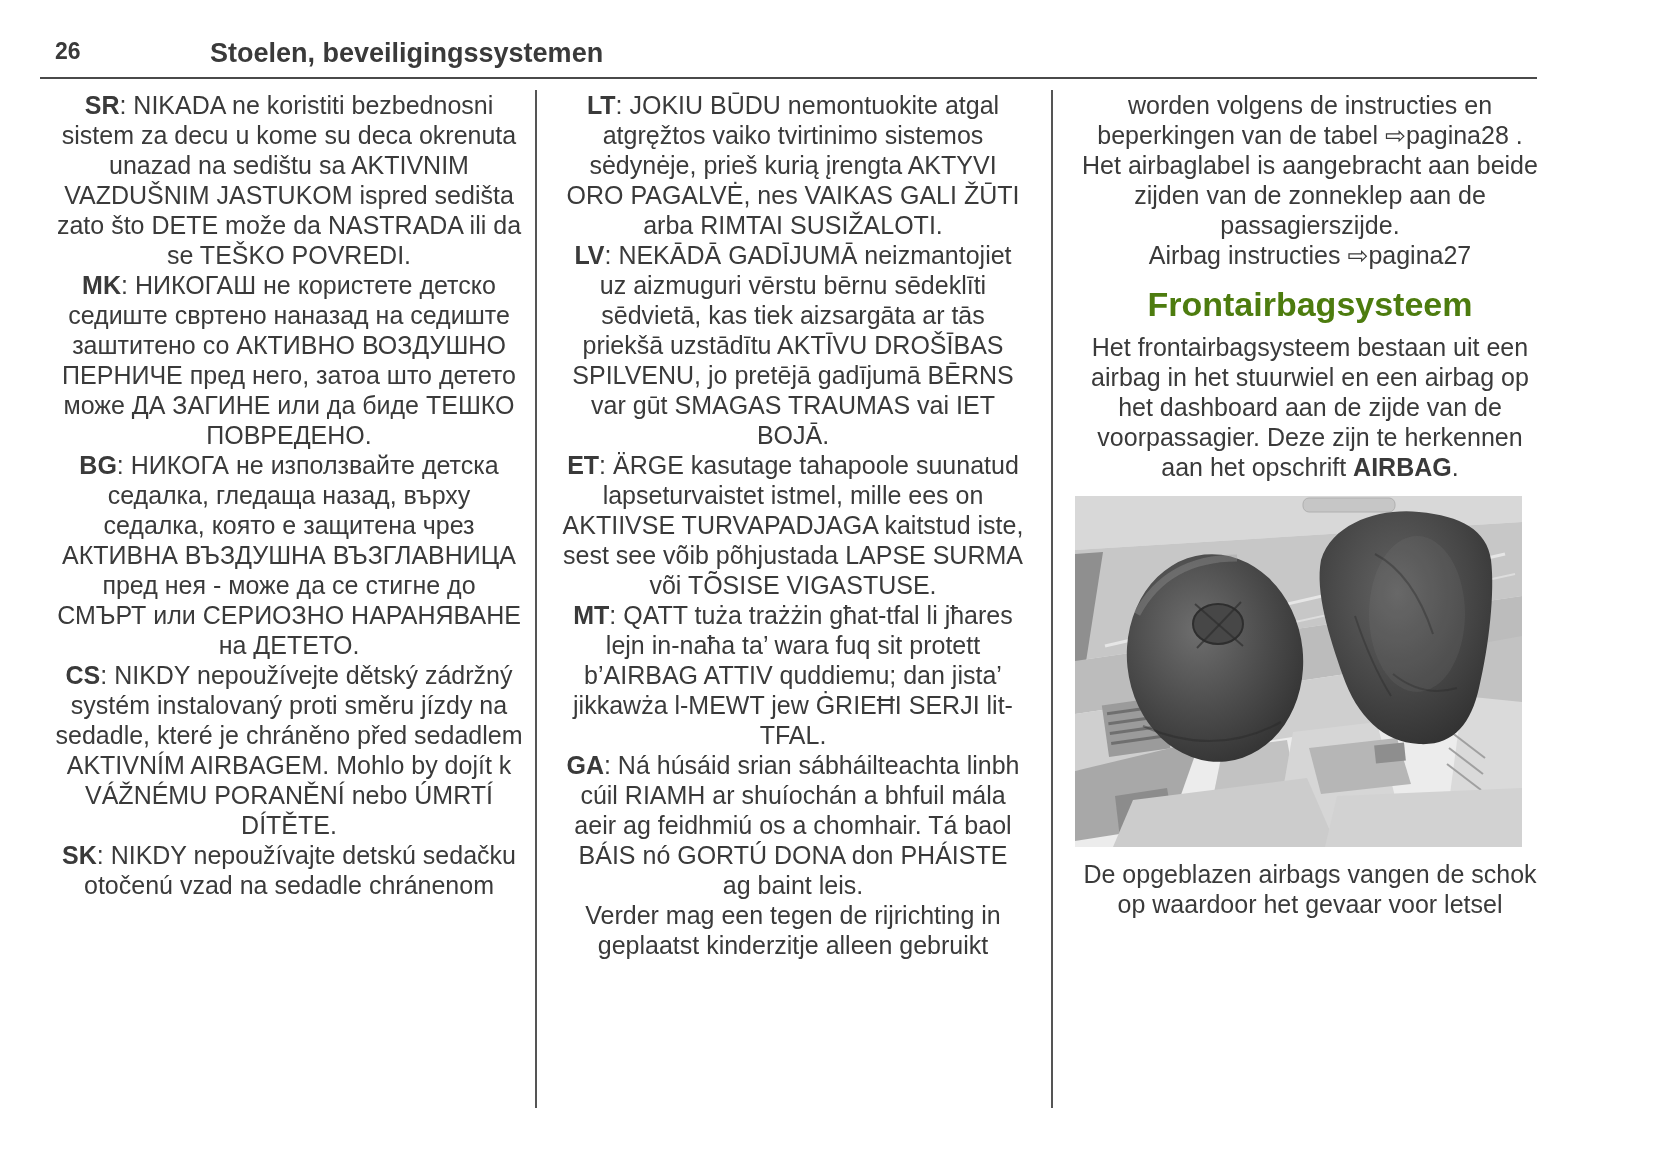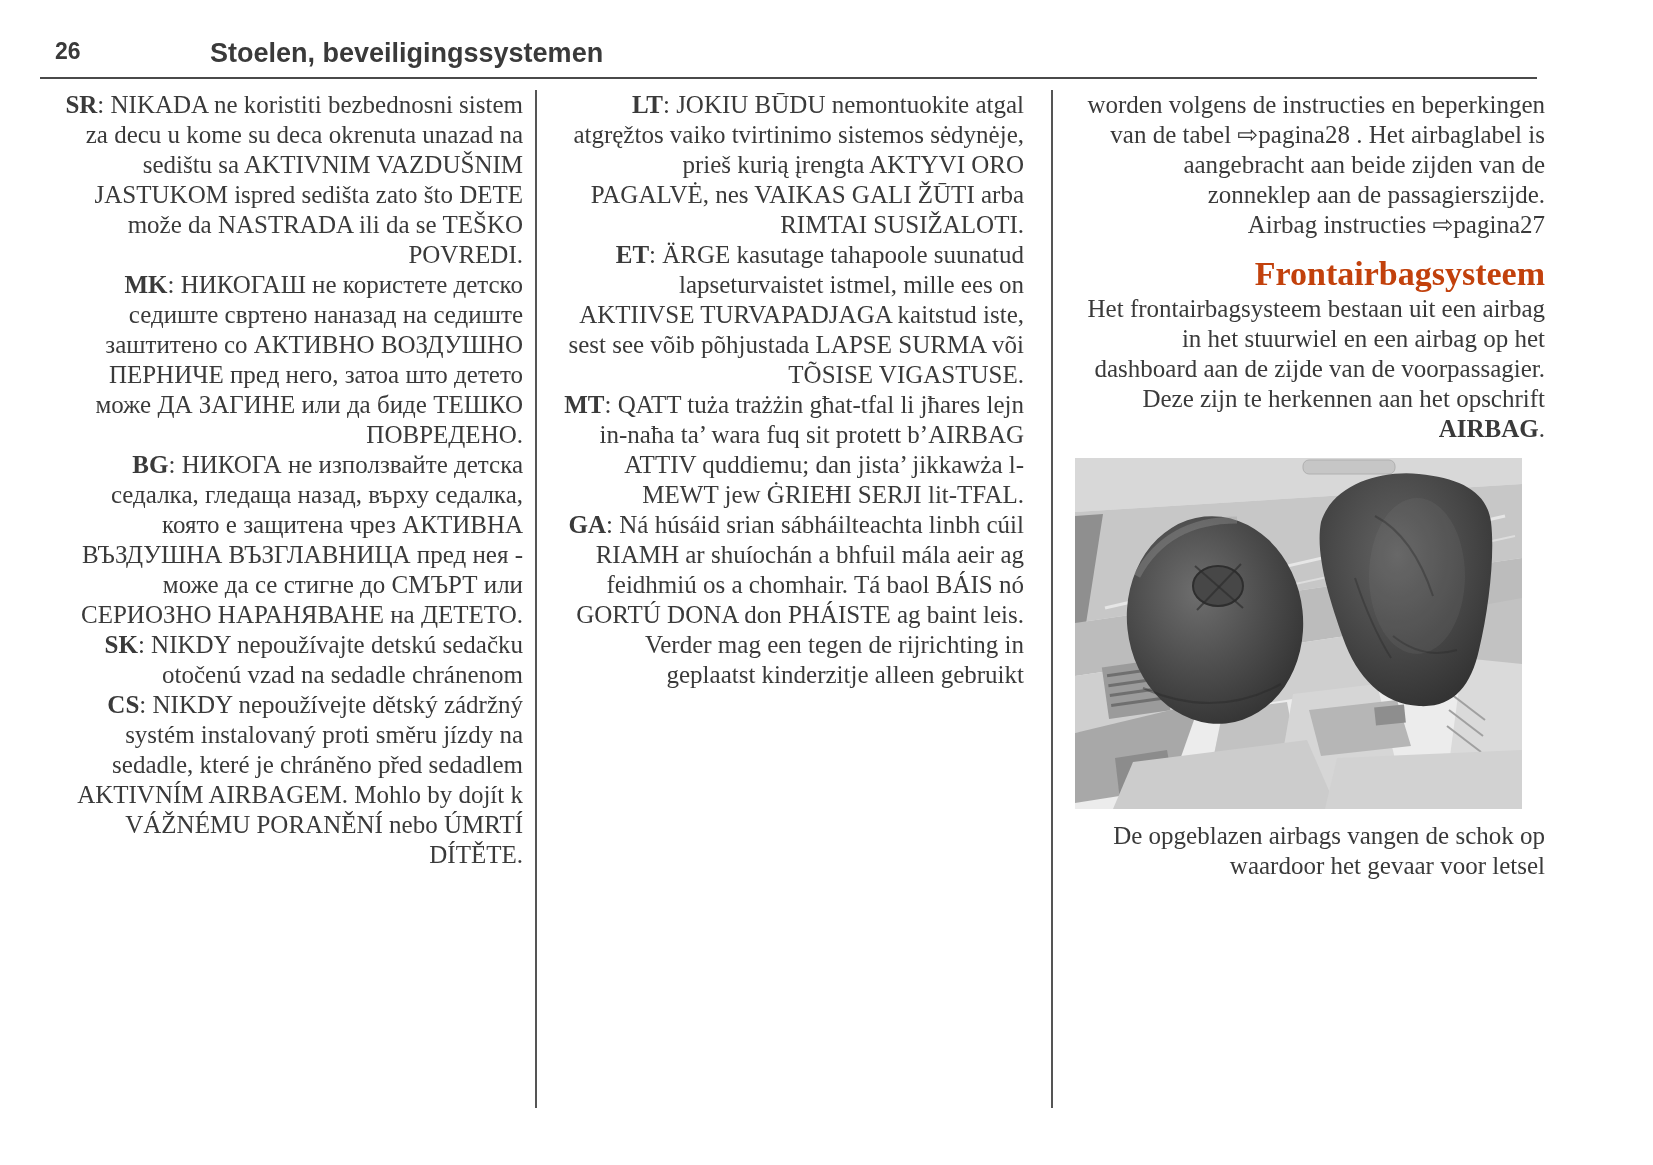--- a/index.html
+++ b/index.html
@@ -6,51 +6,52 @@
   body{
     width:1653px;height:1165px;position:relative;background:#ffffff;
     font-family:"Liberation Sans", sans-serif;color:#3a3a3a;overflow:hidden;
   }
   .hdr-num{position:absolute;left:55px;top:38px;font-size:23px;font-weight:700;}
   .hdr-title{position:absolute;left:210px;top:38px;font-size:27px;font-weight:700;}
   .hdr-rule{position:absolute;left:40px;top:77px;width:1497px;height:2px;background:#4a4a4a;}
   .divider{position:absolute;top:90px;height:1018px;width:2px;background:#555;}
   .div1{left:535px;}
   .div2{left:1051px;}
-  .col{position:absolute;top:90px;font-size:25px;line-height:30px;text-align:right;font-family:Liberation Serif, serif;}
+  .col{position:absolute;top:90px;font-size:25px;line-height:30px;text-align:center;}
   .col p{margin:0;}
   .col1{left:55px;width:468px;}
   .col2{left:562px;width:462px;}
   .col3{left:1075px;width:470px;}
-  .col h2{font-size:34px;line-height:40px;font-weight:700;margin:14px 0 0 0;color:#c2410c;}
+  .col h2{font-size:34px;line-height:40px;font-weight:700;margin:14px 0 8px 0;color:#4d7c0f;}
   figure.illustration{margin:14px 0 0 0;padding:0;width:447px;height:351px;}
   .caption-wrap{margin-top:12px;}
   b{font-weight:700;}
 </style>
 </head>
 <body>
 
 <div>
 
   <span class="hdr-num">26</span>
   <span class="hdr-title">Stoelen, beveiligingssystemen</span>
   <div class="hdr-rule"></div>
 
   <div class="col col1">
       <p><b>SR</b>: NIKADA ne koristiti bezbednosni sistem za decu u kome su deca okrenuta unazad na sedištu sa AKTIVNIM VAZDUŠNIM JASTUKOM ispred sedišta zato što DETE može da NASTRADA ili da se TEŠKO POVREDI.</p>
       <p><b>MK</b>: НИКОГАШ не користете детско седиште свртено наназад на седиште заштитено со АКТИВНО ВОЗДУШНО ПЕРНИЧЕ пред него, затоа што детето може ДА ЗАГИНЕ или да биде ТЕШКО ПОВРЕДЕНО.</p>
       <p><b>BG</b>: НИКОГА не използвайте детска седалка, гледаща назад, върху седалка, която е защитена чрез АКТИВНА ВЪЗДУШНА ВЪЗГЛАВНИЦА пред нея - може да се стигне до СМЪРТ или СЕРИОЗНО НАРАНЯВАНЕ на ДЕТЕТО.</p>
+      <p><b>CS</b>: NIKDY nepoužívejte dětský zádržný systém instalovaný proti směru jízdy na sedadle, které je chráněno před sedadlem AKTIVNÍM AIRBAGEM. Mohlo by dojít k VÁŽNÉMU PORANĚNÍ nebo ÚMRTÍ DÍTĚTE.</p>
       <p><b>SK</b>: NIKDY nepoužívajte detskú sedačku otočenú vzad na sedadle chránenom</p>
-      <p><b>CS</b>: NIKDY nepoužívejte dětský zádržný systém instalovaný proti směru jízdy na sedadle, které je chráněno před sedadlem AKTIVNÍM AIRBAGEM. Mohlo by dojít k VÁŽNÉMU PORANĚNÍ nebo ÚMRTÍ DÍTĚTE.</p>
     </div>
 
   <div class="divider div1"></div>
 
   <div class="col col2">
       <p><b>LT</b>: JOKIU BŪDU nemontuokite atgal atgręžtos vaiko tvirtinimo sistemos sėdynėje, prieš kurią įrengta AKTYVI ORO PAGALVĖ, nes VAIKAS GALI ŽŪTI arba RIMTAI SUSIŽALOTI.</p>
+      <p><b>LV</b>: NEKĀDĀ GADĪJUMĀ neizmantojiet uz aizmuguri vērstu bērnu sēdeklīti sēdvietā, kas tiek aizsargāta ar tās priekšā uzstādītu AKTĪVU DROŠĪBAS SPILVENU, jo pretējā gadījumā BĒRNS var gūt SMAGAS TRAUMAS vai IET BOJĀ.</p>
       <p><b>ET</b>: ÄRGE kasutage tahapoole suunatud lapseturvaistet istmel, mille ees on AKTIIVSE TURVAPADJAGA kaitstud iste, sest see võib põhjustada LAPSE SURMA või TÕSISE VIGASTUSE.</p>
       <p><b>MT</b>: QATT tuża trażżin għat-tfal li jħares lejn in-naħa ta’ wara fuq sit protett b’AIRBAG ATTIV quddiemu; dan jista’ jikkawża l-MEWT jew ĠRIEĦI SERJI lit-TFAL.</p>
       <p><b>GA</b>: Ná húsáid srian sábháilteachta linbh cúil RIAMH ar shuíochán a bhfuil mála aeir ag feidhmiú os a chomhair. Tá baol BÁIS nó GORTÚ DONA don PHÁISTE ag baint leis.</p>
       <p>Verder mag een tegen de rijrichting in geplaatst kinderzitje alleen gebruikt</p>
     </div>
 
   <div class="divider div2"></div>
 
   <div class="col col3">
     <div>

